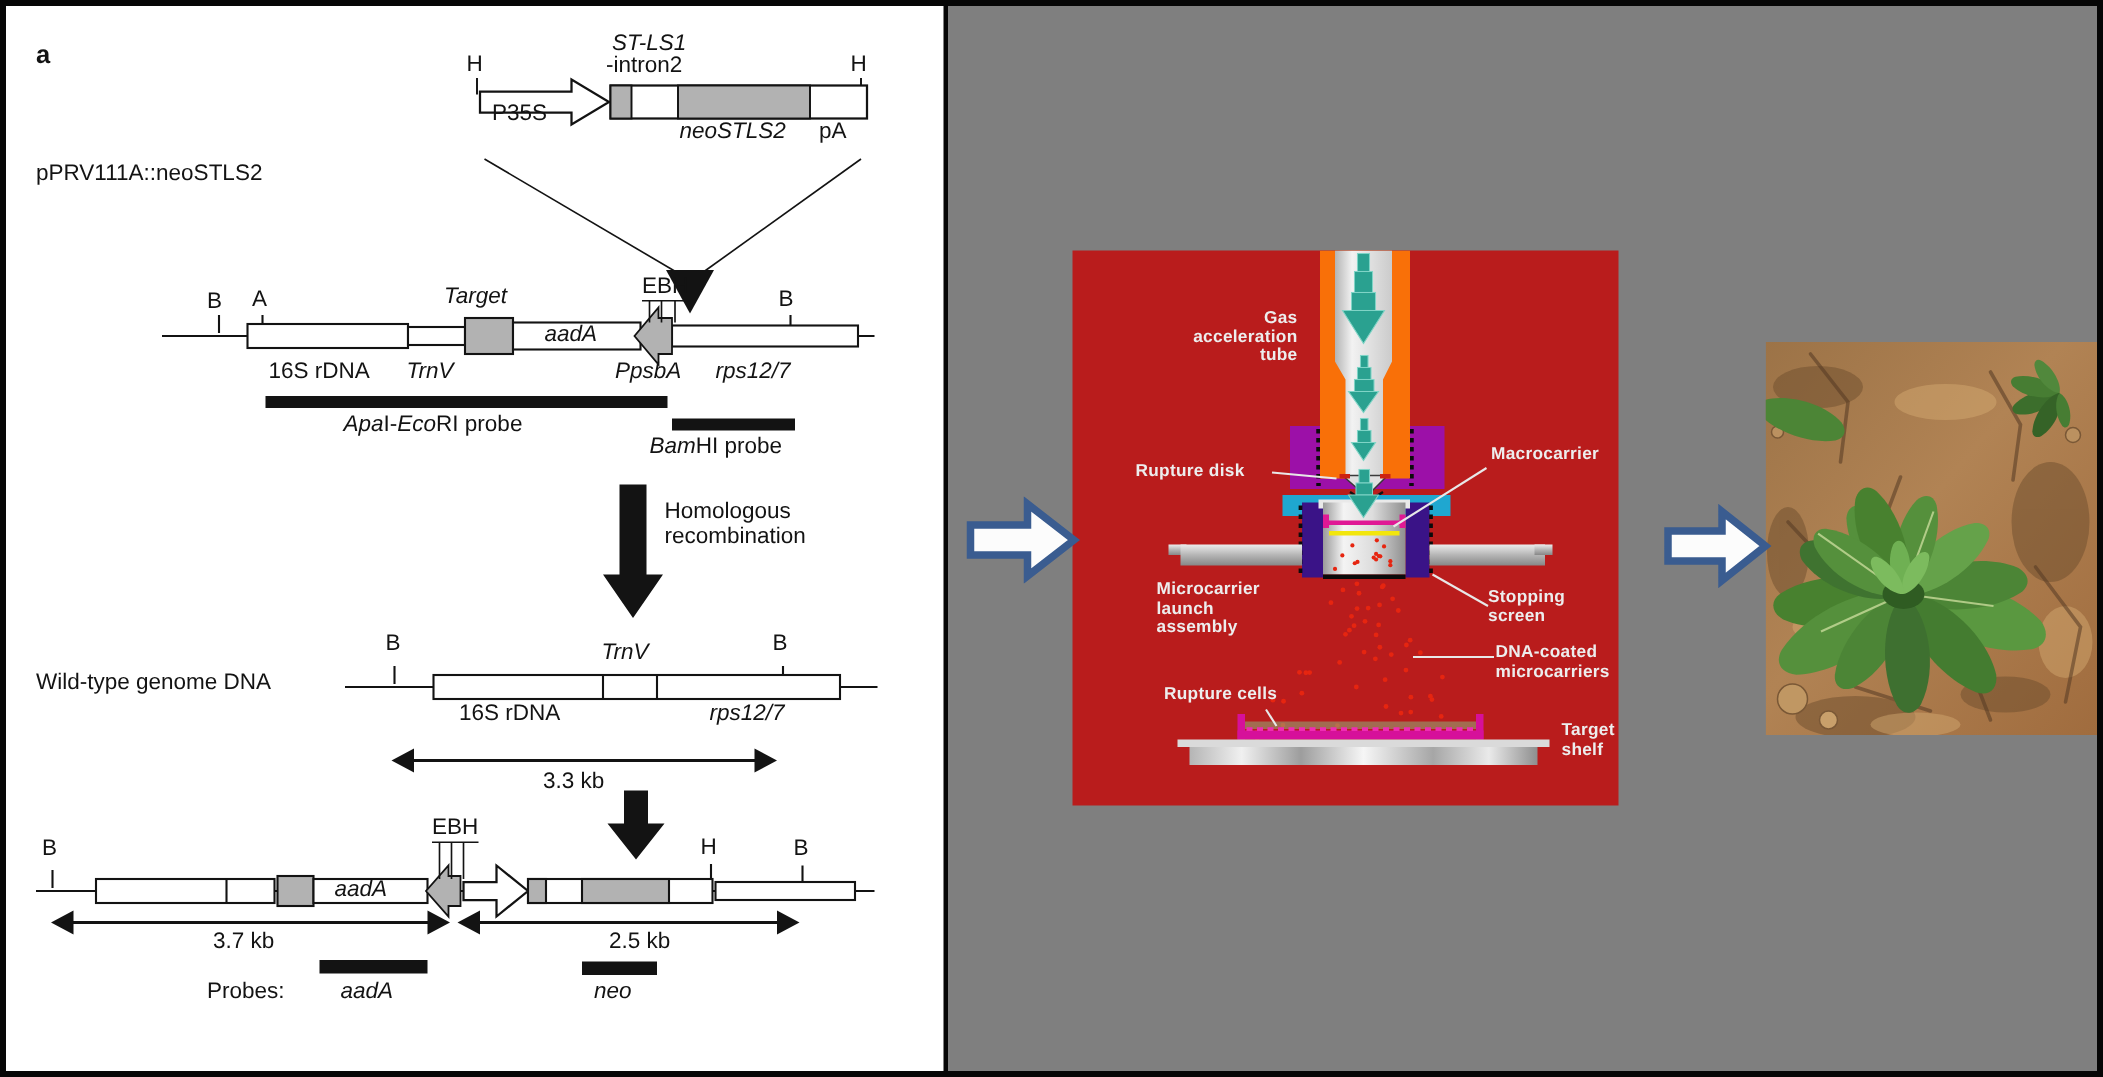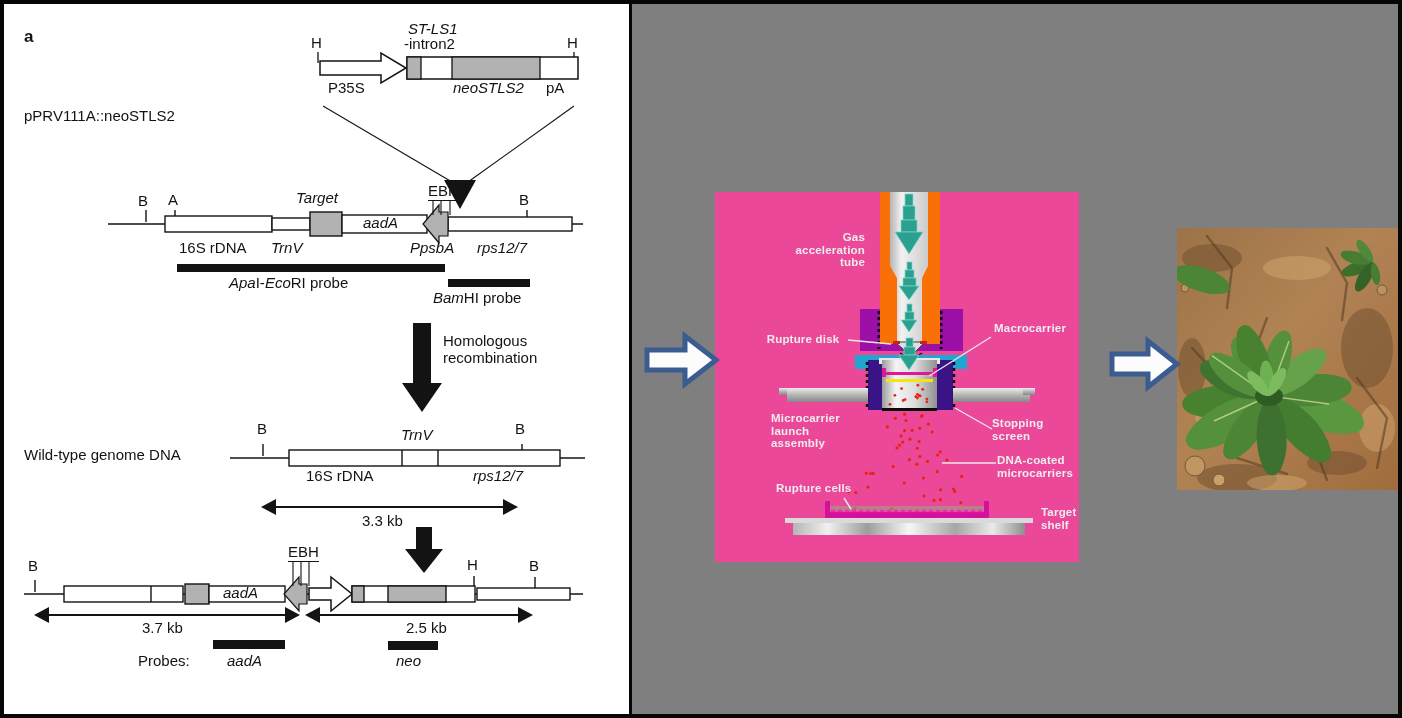--- a/index.html
+++ b/index.html
@@ -5,21 +5,21 @@
   html,body{margin:0;padding:0;background:#7f7f7f;}
   .stage{position:relative;width:1402px;height:718px;background:#7f7f7f;overflow:hidden;
          font-family:"Liberation Sans",sans-serif;}
   .frame{position:absolute;inset:0;border:4px solid #060606;pointer-events:none;z-index:60;}
   .panel-a{position:absolute;left:0;top:0;width:629px;height:718px;background:#ffffff;
            border-right:3px solid #060606;z-index:5;}
   .abs-svg{position:absolute;left:0;top:0;}
   .lbl{position:absolute;font-size:15px;color:#131313;white-space:pre-line;line-height:1.12;}
   .it{font-style:italic;}
   .ebh{border-bottom:1.6px solid #131313;padding-bottom:0px;}
-  .gene-gun{position:absolute;left:715px;top:192px;width:364px;height:370px;background:#ec4899;z-index:5;}
+  .gene-gun{position:absolute;left:715px;top:167px;width:364px;height:370px;background:#b91c1c;z-index:5;}
   .gg{position:absolute;font-size:11.5px;font-weight:bold;color:#ededed;line-height:1.1;
       white-space:pre-line;letter-spacing:.2px;}
   .flow-arrow{position:absolute;z-index:10;}
   .plant-photo{position:absolute;left:1177px;top:228px;width:221px;height:262px;z-index:4;overflow:hidden;}
 </style>
 </head>
 <body>
 
 <div class="stage">
 
@@ -93,21 +93,21 @@
         <rect x="213" y="640" width="72" height="9" fill="#131313" stroke="none"></rect>
         <rect x="388" y="641" width="50" height="9" fill="#131313" stroke="none"></rect>
       </g>
     </svg>
 
     <div class="lbl" style="left:24px;top:27px;font-size:17px;font-weight:bold">a</div>
     <div class="lbl" style="left:311px;top:35px">H</div>
     <div class="lbl" style="left:567px;top:35px">H</div>
     <div class="lbl it" style="left:408px;top:21px">ST-LS1</div>
     <div class="lbl" style="left:404px;top:36px">-intron2</div>
-    <div class="lbl" style="left:328px;top:80px">P35S</div>
+    <div class="lbl" style="left:328px;top:68px">P35S</div>
     <div class="lbl it" style="left:453px;top:80px">neoSTLS2</div>
     <div class="lbl" style="left:546px;top:80px">pA</div>
     <div class="lbl" style="left:24px;top:108px">pPRV111A::neoSTLS2</div>
 
     <div class="lbl" style="left:138px;top:193px">B</div>
     <div class="lbl" style="left:168px;top:192px">A</div>
     <div class="lbl it" style="left:296px;top:190px">Target</div>
     <div class="lbl ebh" style="left:428px;top:183px">EBH</div>
     <div class="lbl" style="left:519px;top:192px">B</div>
     <div class="lbl it" style="left:363px;top:215px">aadA</div>
@@ -307,21 +307,21 @@
         <path d="M276 145 L214 184"></path>
         <path d="M240 216 L277 237"></path>
         <path d="M227 271 L281 271"></path>
         <path d="M129 306 L136 317"></path>
       </g>
     </svg>
 
     <div class="gg" style="left:28px;top:39px;width:122px;text-align:right">Gas
 acceleration
 tube</div>
-    <div class="gg" style="left:42px;top:141px;width:92px;text-align:center">Rupture disk</div>
+    <div class="gg" style="left:42px;top:141px;width:92px;text-align:left">Rupture disk</div>
     <div class="gg" style="left:279px;top:130px">Macrocarrier</div>
     <div class="gg" style="left:56px;top:220px">Microcarrier
 launch
 assembly</div>
     <div class="gg" style="left:277px;top:225px">Stopping
 screen</div>
     <div class="gg" style="left:282px;top:262px">DNA-coated
 microcarriers</div>
     <div class="gg" style="left:61px;top:290px">Rupture cells</div>
     <div class="gg" style="left:326px;top:314px">Target

